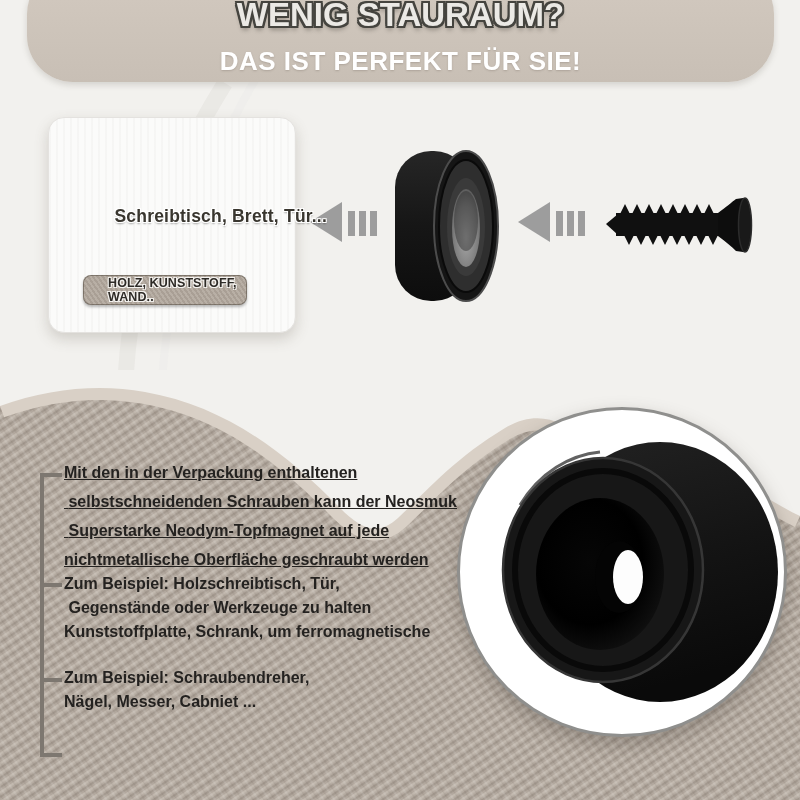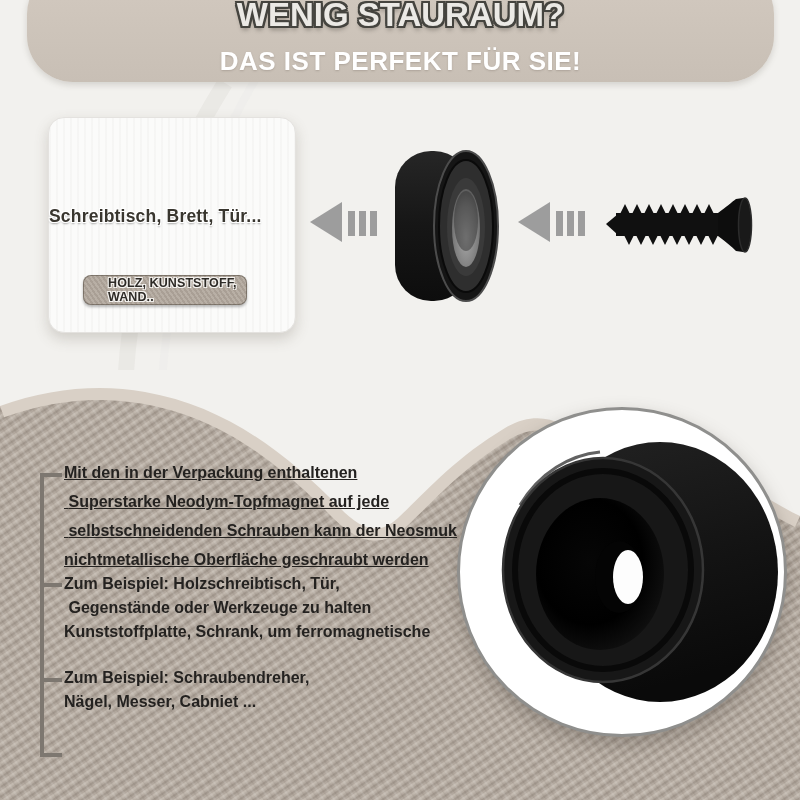--- a/index.html
+++ b/index.html
@@ -32,23 +32,24 @@
   
   .swoosh{position:absolute;left:0;top:78px;z-index:1;}
   
   .card{
     position:absolute;left:48px;top:117px;width:248px;height:216px;
     border-radius:16px;background:#fbfbfa;border:1px solid #e4e2df;
     background-image:repeating-linear-gradient(90deg,rgba(120,115,105,.04) 0 2px,rgba(255,255,255,0) 2px 7px);
     box-shadow:0 6px 14px rgba(90,80,70,.22);z-index:6;box-sizing:border-box;
   }
   .card-caption{
-    position:absolute;left:0;top:88px;width:100%;text-align:left;
+    position:absolute;left:0;top:88px;width:100%;text-align:right;
     font-size:17.5px;font-weight:800;color:#39362f;letter-spacing:.2px;
     text-shadow:-1px -1px 0 #fff,1px -1px 0 #fff,-1px 1px 0 #fff,1px 1px 0 #fff,0 2px 2px rgba(0,0,0,.35);
+    padding-left:32px;
   }
   .card-pill{
     position:absolute;left:34px;top:157px;width:162px;height:28px;
     border-radius:8px;background:#b1a89e;
     background-image:repeating-linear-gradient(55deg,#b8afa5 0 2px,#a99f95 2px 4px);
     border:1px solid rgba(92,84,74,.6);
     box-shadow:0 2px 3px rgba(0,0,0,.28);
     display:flex;align-items:center;justify-content:center;
   }
   .card-pill span{
@@ -163,22 +164,22 @@
   </svg>
 
   <div class="bracket"></div>
   <div class="tick" style="top:473px"></div>
   <div class="tick" style="top:583px"></div>
   <div class="tick" style="top:678px"></div>
   <div class="tick" style="top:753px"></div>
 
   <div class="bullet b1">
     <div class="feature-line">Mit den in der Verpackung enthaltenen</div>
+    <div class="feature-line"> selbstschneidenden Schrauben kann der Neosmuk</div>
     <div class="feature-line"> Superstarke Neodym-Topfmagnet auf jede</div>
-    <div class="feature-line"> selbstschneidenden Schrauben kann der Neosmuk</div>
     <div class="feature-line">nichtmetallische Oberfläche geschraubt werden</div>
   </div>
   <div class="bullet b2">
     <div class="feature-line">Zum Beispiel: Holzschreibtisch, Tür,</div>
     <div class="feature-line"> Gegenstände oder Werkzeuge zu halten</div>
     <div class="feature-line">Kunststoffplatte, Schrank, um ferromagnetische</div>
   </div>
   <div class="bullet b3">
     <div class="feature-line">Zum Beispiel: Schraubendreher,</div>
     <div class="feature-line">Nägel, Messer, Cabniet ...</div>

